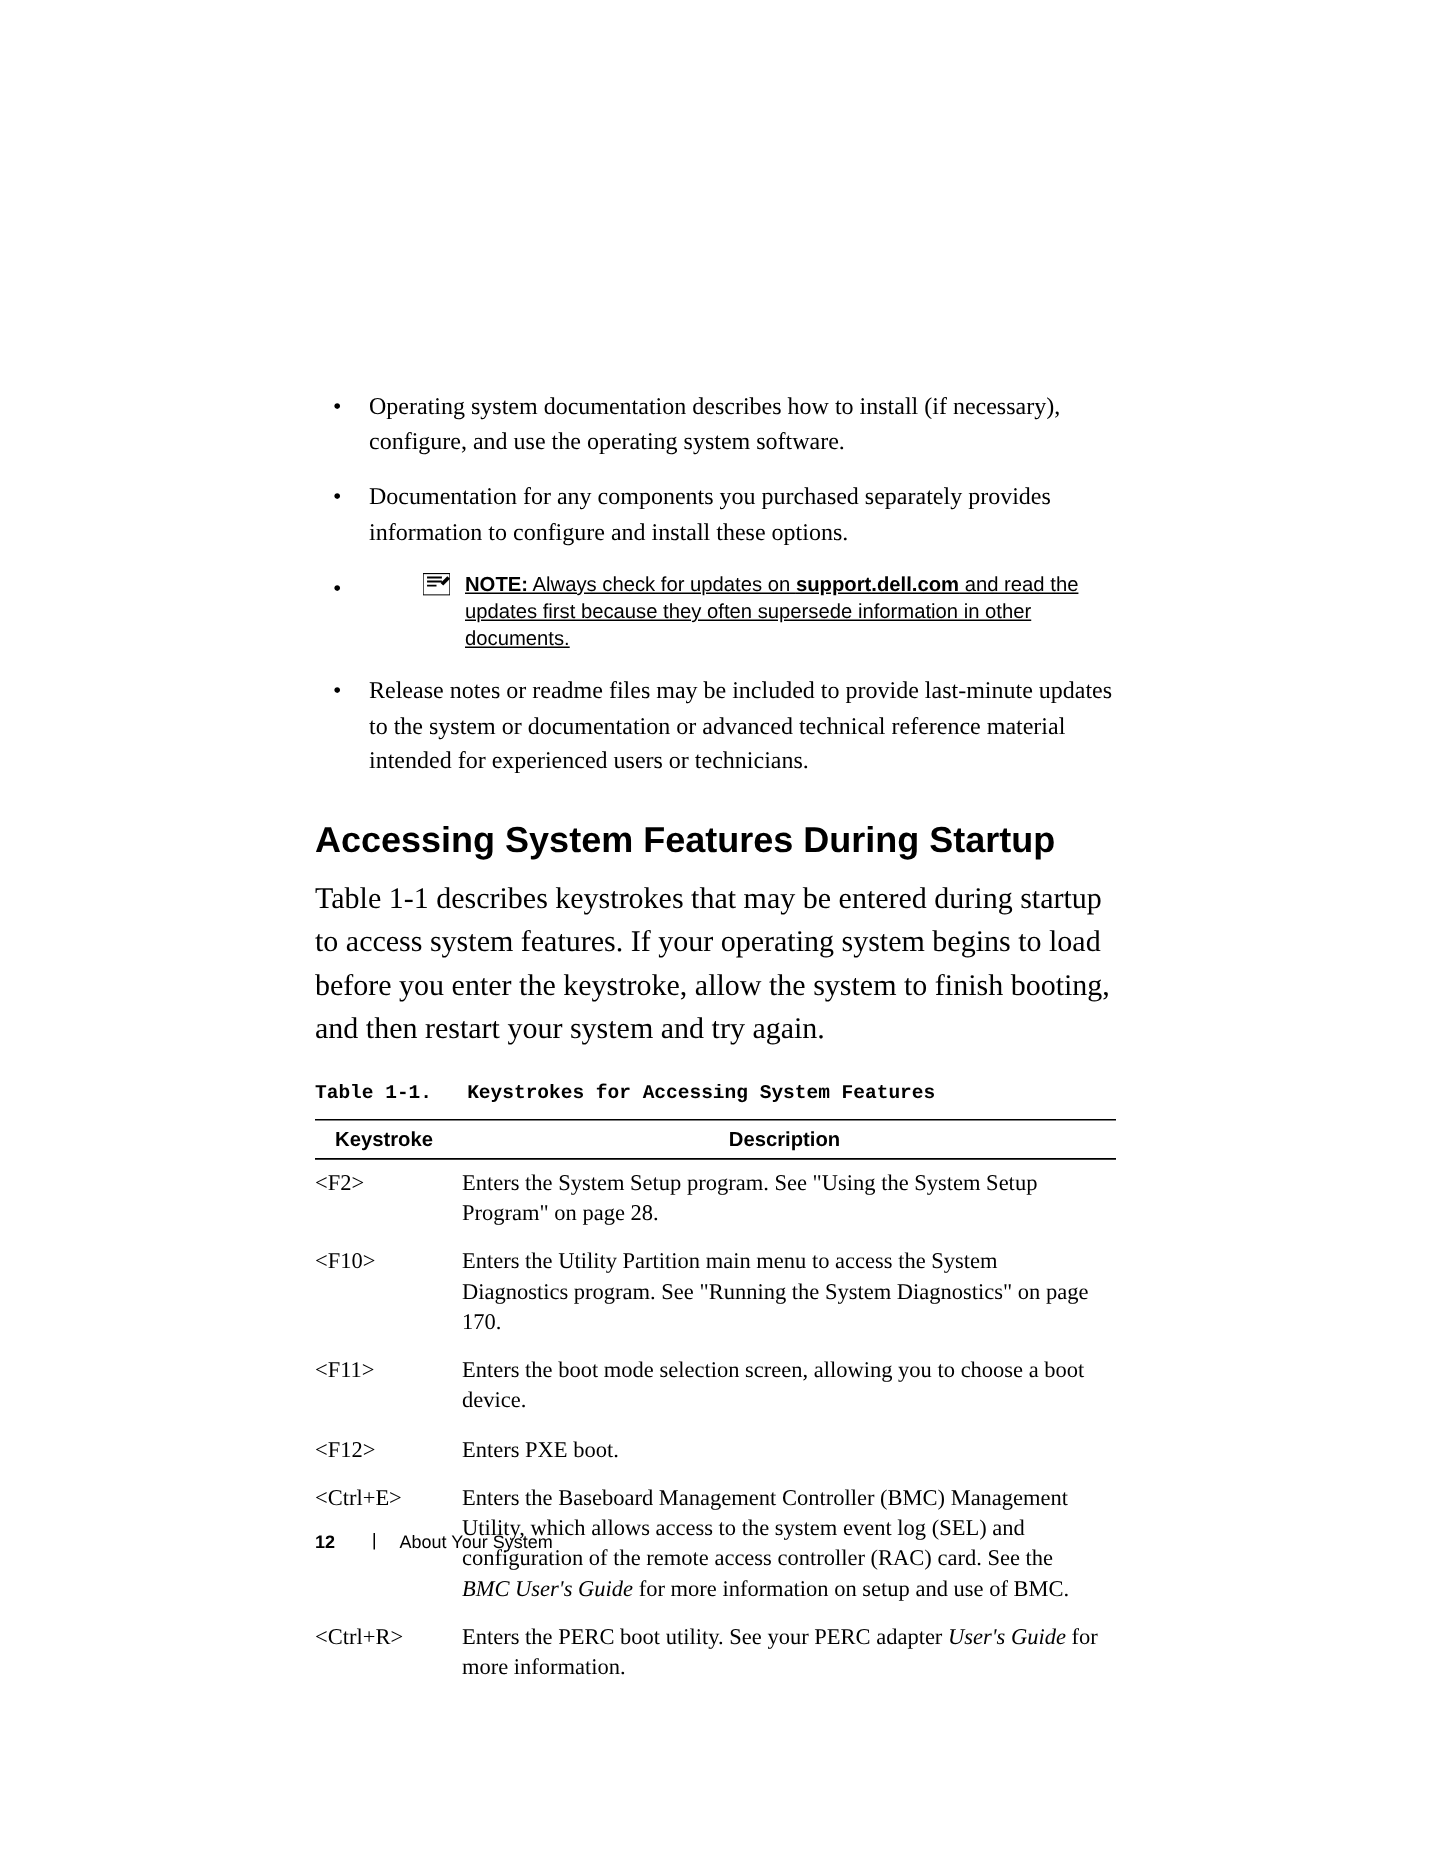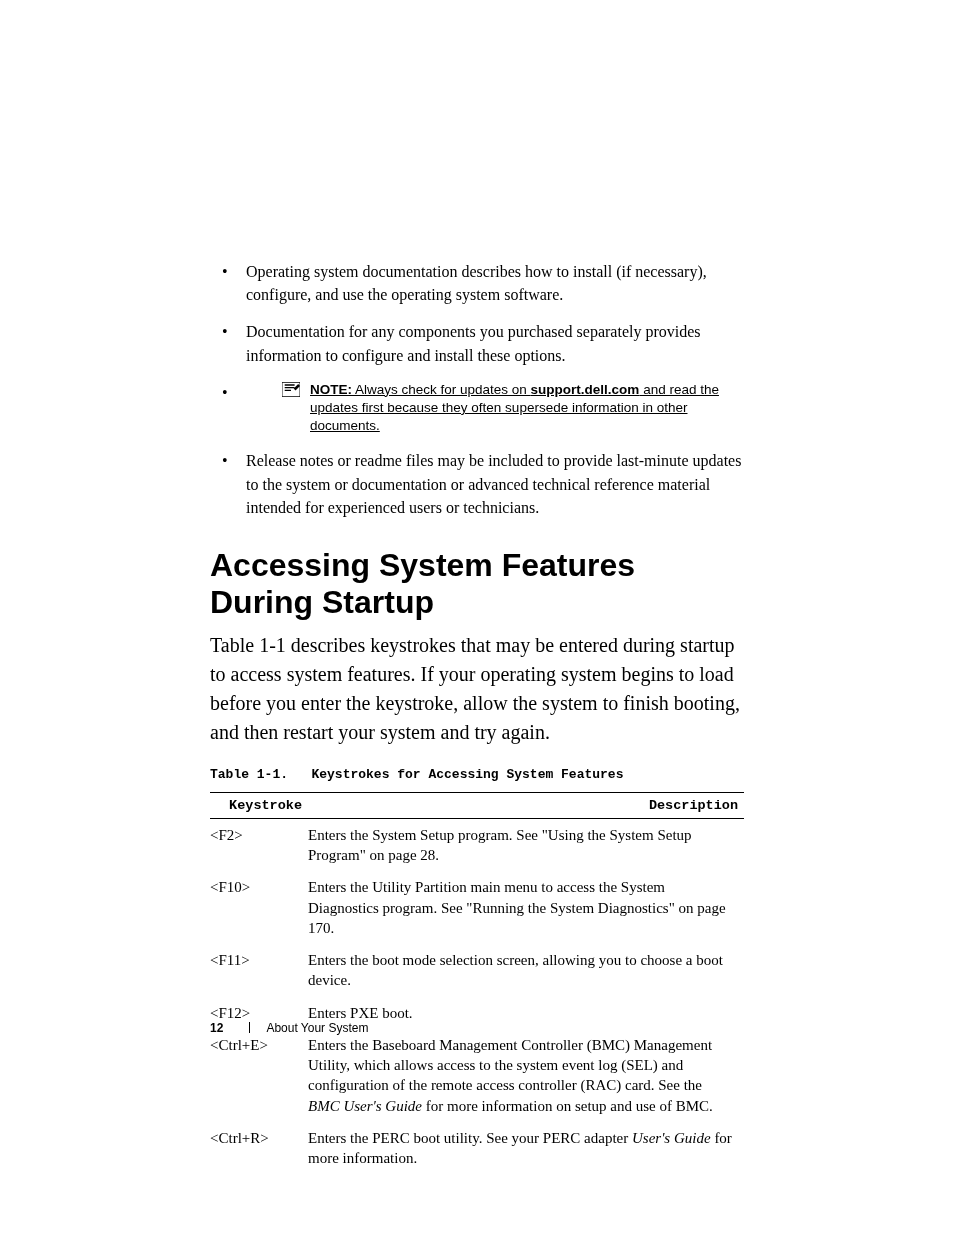--- a/index.html
+++ b/index.html
@@ -54,42 +54,42 @@
   }
   .note-label {
     font-weight: bold;
   }
   .note-strong {
     font-weight: bold;
   }
   h2.section {
     font-family: Arial, Helvetica, sans-serif;
     font-weight: bold;
-    font-size: 32px;
+    font-size: 24px;
     margin: 28px 0 10px 0;
   }
   p.body {
     font-size: 20px;
     line-height: 1.45;
     margin: 0 0 20px 0;
   }
   .table-caption {
     font-family: Liberation Mono, monospace;
     font-weight: bold;
     font-size: 13px;
     margin-bottom: 10px;
   }
   table.keystrokes {
     width: 100%;
     border-collapse: collapse;
     font-size: 15px;
   }
   table.keystrokes thead th {
-    text-align: right;
-    font-family: Liberation Mono, monospace;
+    text-align: center;
+    font-family: Liberation Sans, sans-serif;
     font-weight: bold;
     font-size: 13.5px;
     border-top: 1.2px solid #000;
     border-bottom: 1.2px solid #000;
     padding: 5px 6px 5px 0;
   }
   table.keystrokes tbody td {
     vertical-align: top;
     padding: 6px 8px 6px 0;
     line-height: 1.35;

